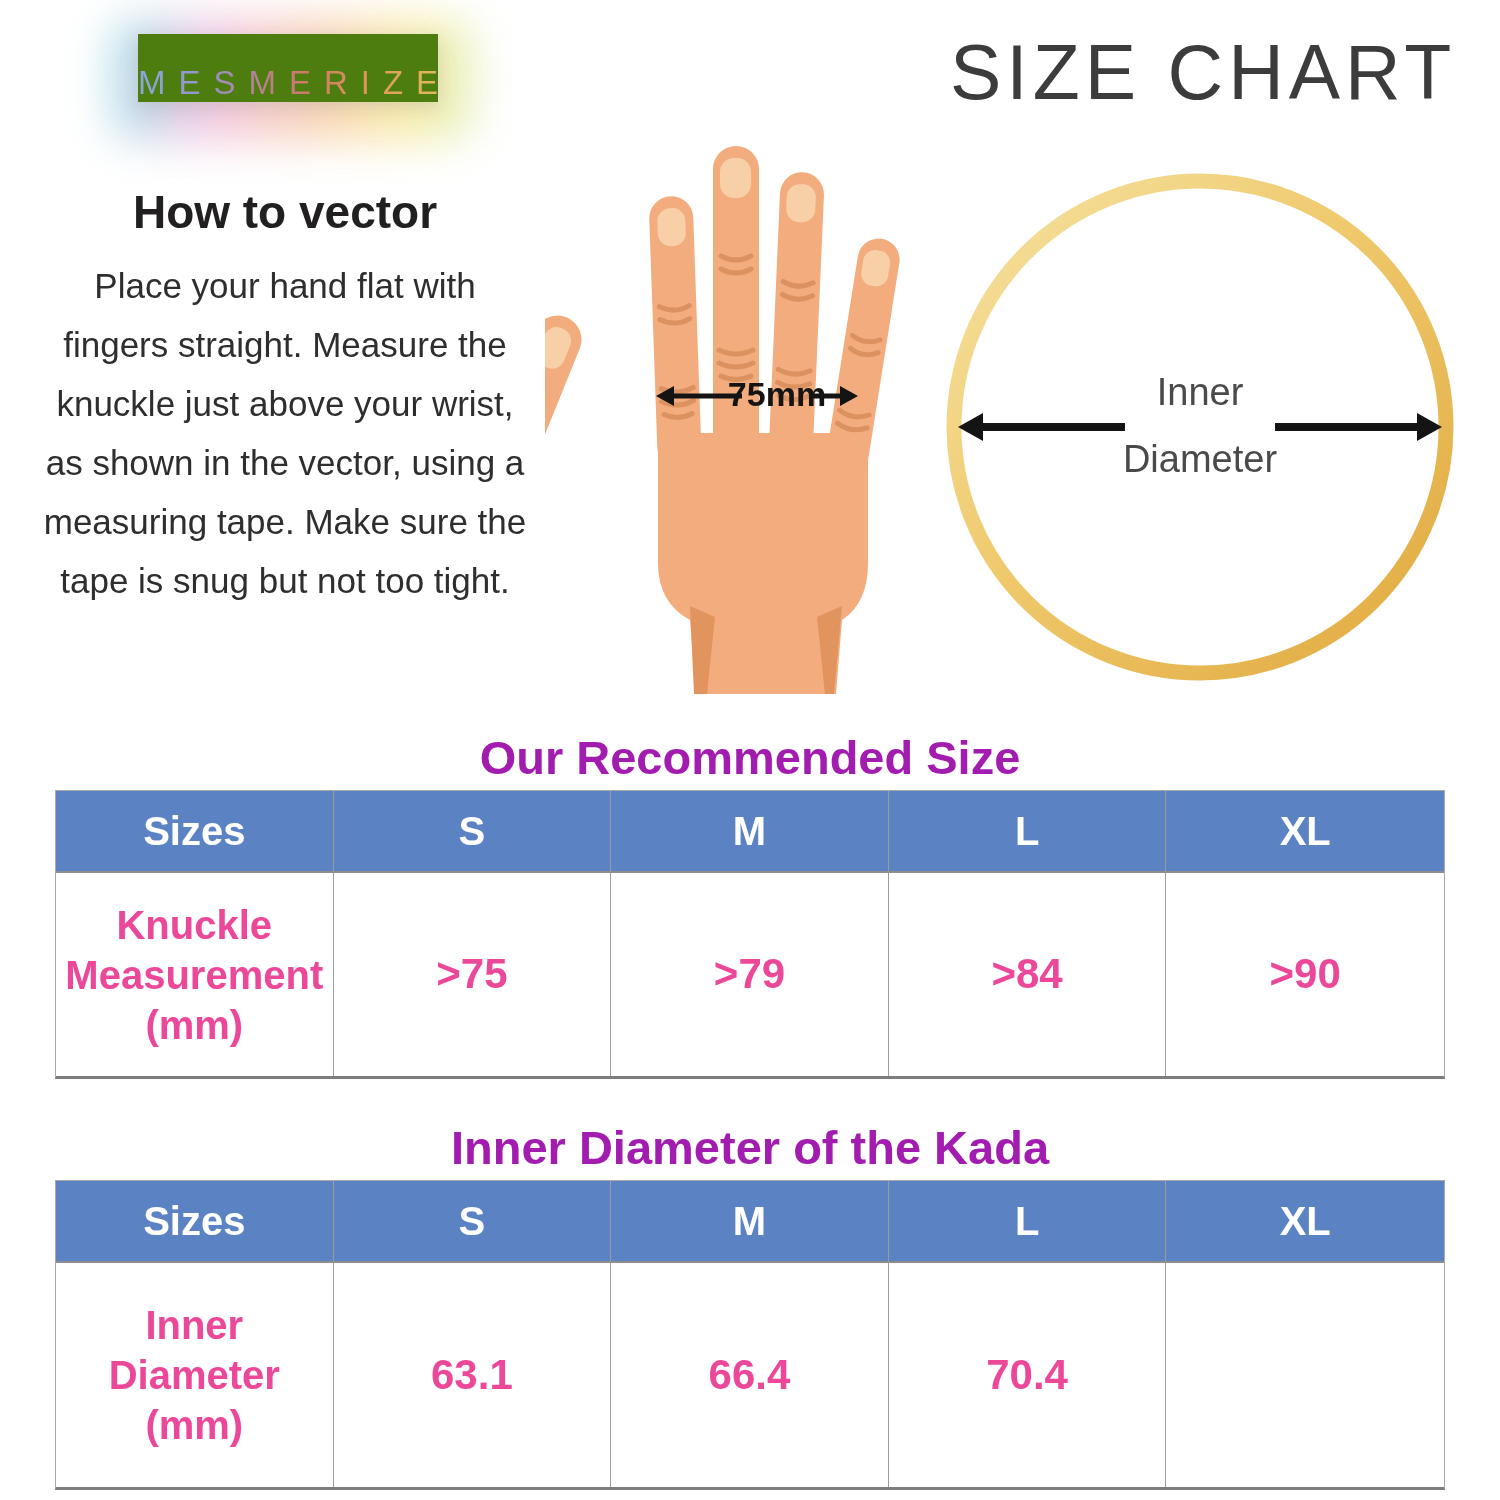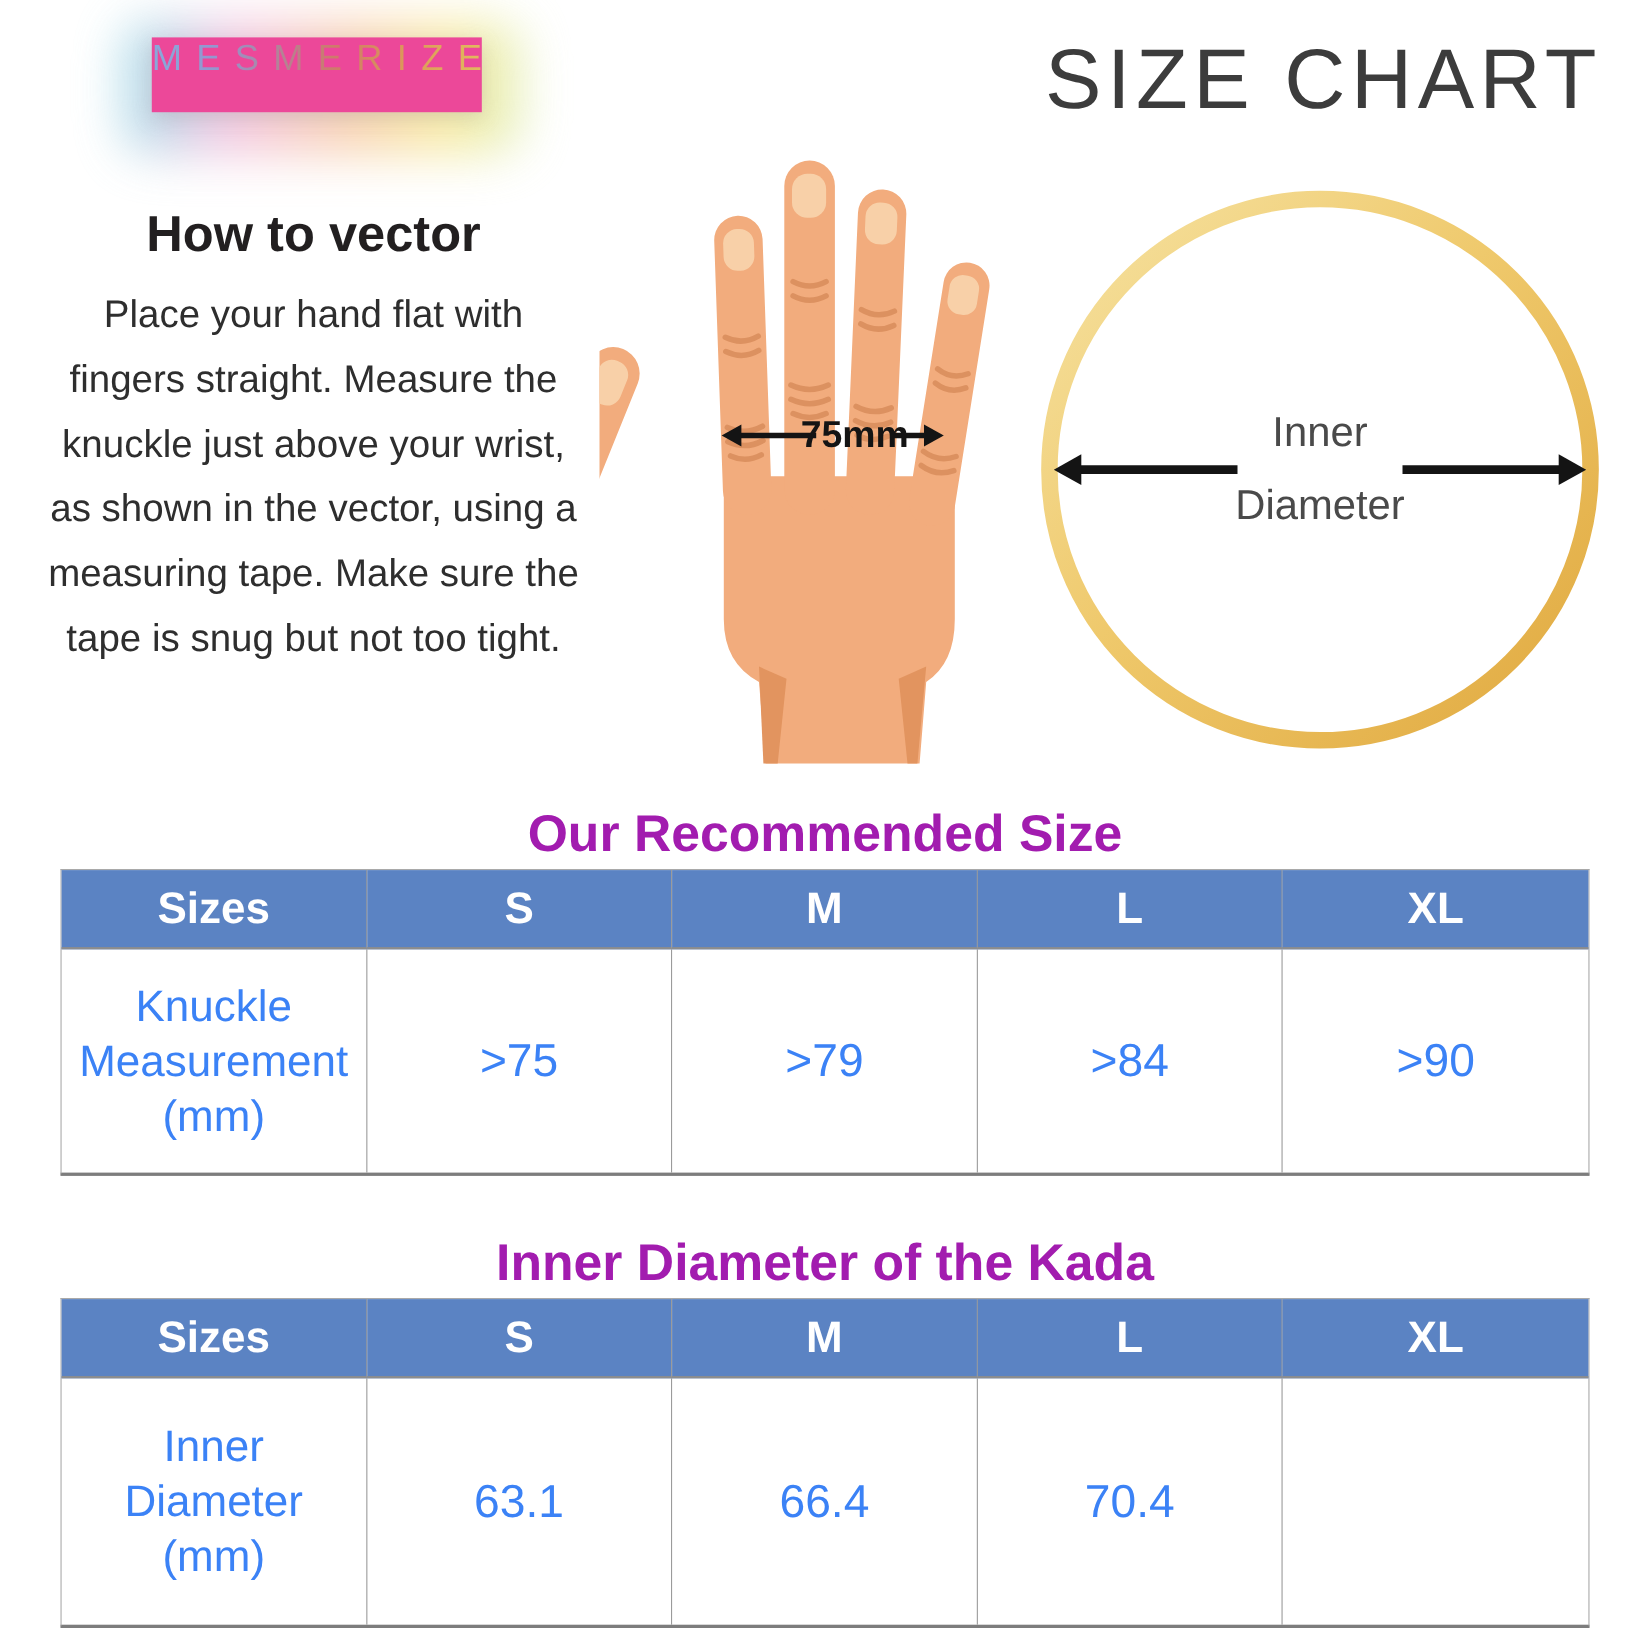--- a/index.html
+++ b/index.html
@@ -4,22 +4,22 @@
 <style>
   html,body{margin:0;padding:0;background:#ffffff;}
   .page{position:relative;width:1500px;height:1500px;background:#ffffff;overflow:hidden;
         font-family:"Liberation Sans",sans-serif;}
 
   
   .logo-wrap{position:absolute;left:128px;top:26px;width:320px;height:100px;}
   .logo-glow{position:absolute;left:-16px;top:-6px;right:-26px;bottom:-14px;
              background:linear-gradient(95deg,#8fd9e6 0%,#f0b7da 28%,#f6c79e 58%,#f6e88f 82%,#d9ecb0 100%);
              filter:blur(22px);opacity:.8;border-radius:26px;}
-  .logo-box{position:relative;width:300px;height:68px;margin:8px 0 0 10px;background:#ec4899;
-            box-shadow:0 5px 16px rgba(160,160,160,.35);display:flex;align-items:flex-start;justify-content:center;}
+  .logo-box{position:relative;width:300px;height:68px;margin:8px 0 0 10px;background:#4d7c0f;
+            box-shadow:0 5px 16px rgba(160,160,160,.35);display:flex;align-items:flex-end;justify-content:center;}
   .logo-text{font-size:33px;letter-spacing:13px;padding-left:13px;
              background:linear-gradient(90deg,#85aede 0%,#9693cc 24%,#b8808f 42%,#cf7a68 56%,#dd9a59 76%,#e2c05e 100%);
              -webkit-background-clip:text;background-clip:text;color:transparent;white-space:nowrap;}
 
   
   .size-chart-title{position:absolute;left:950px;top:28px;width:500px;text-align:center;
                     font-size:77px;font-weight:100;color:#3c3c3c;letter-spacing:5px;white-space:nowrap;}
 
   
   .howto-heading{position:absolute;left:45px;top:185px;width:480px;text-align:center;
@@ -39,23 +39,23 @@
 
   
   .size-table{position:absolute;left:55px;width:1390px;display:grid;
               grid-template-columns:repeat(5,1fr);
               border:1px solid #a9a9a9;border-bottom:3px solid #7d7d7d;box-sizing:border-box;}
   .t1{top:790px;}
   .t2{top:1180px;}
   .cell{display:flex;align-items:center;justify-content:center;text-align:center;
         border-right:1px solid #9b9b9b;box-sizing:border-box;padding:0 8px;}
   .cell:nth-child(5n){border-right:none;}
-  .head-cell{height:72px;background:#5b83c3;color:#ffffff;font-size:40px;font-weight:bold;
+  .head-cell{height:82px;background:#5b83c3;color:#ffffff;font-size:40px;font-weight:bold;
              border-bottom:2px solid #8d8d8d;}
-  .body-cell{color:#3b82f6;font-size:42px;font-weight:normal;line-height:1.25;}
+  .body-cell{color:#ec4899;font-size:42px;font-weight:bold;line-height:1.25;}
   .t1 .body-cell{height:203px;}
   .t2 .body-cell{height:224px;}
   .row-label{font-size:40px;}
 </style>
 </head>
 <body>
 
 <div class="page">
 
   <div class="logo-wrap">

